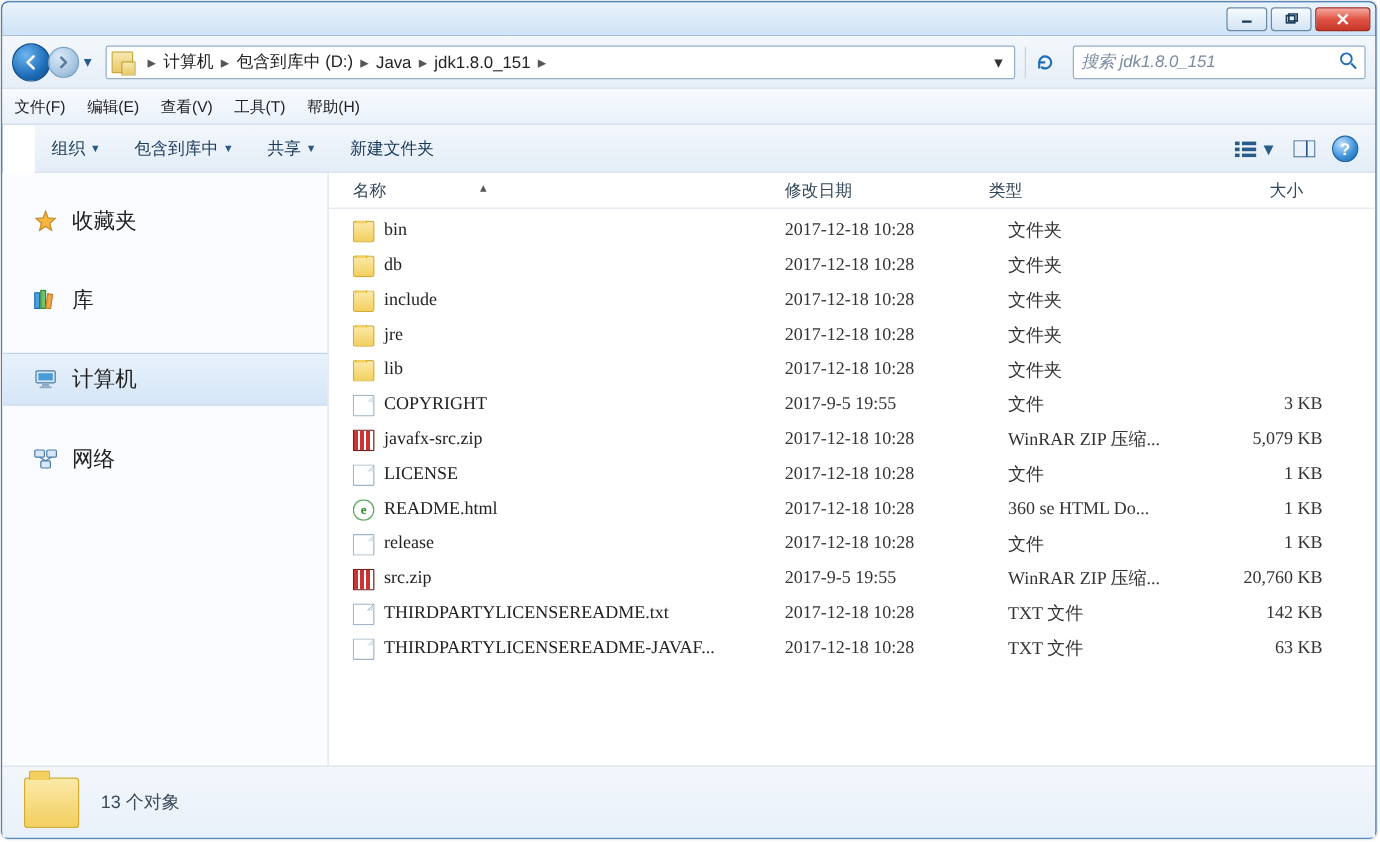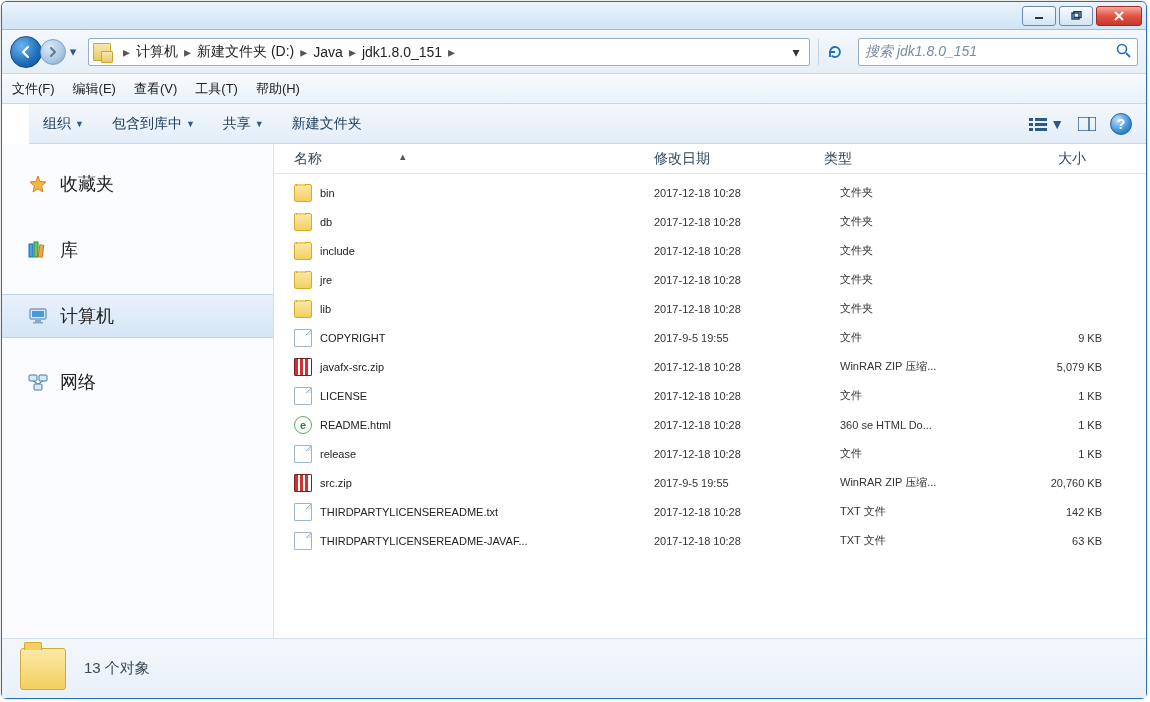--- a/index.html
+++ b/index.html
@@ -80,21 +80,21 @@
     display:flex;align-items:center;
     padding:0 4px;font-size:14px;color:#222;
   }
   .addr-icon{width:18px;height:18px;background:linear-gradient(#f7e8b0,#e8c96a);border:1px solid #c9a83a;border-radius:1px;margin-right:6px;position:relative;}
   .addr-icon::after{content:"";position:absolute;right:-3px;bottom:-3px;width:10px;height:10px;background:linear-gradient(#f7e8b0,#e8c96a);border:1px solid #c9a83a;border-radius:1px;}
   .crumb-sep{margin:0 6px;color:#555;}
   .addr-end{margin-left:auto;display:flex;align-items:center;gap:2px;}
   .addr-drop{width:18px;color:#333;text-align:center;}
   .refresh-btn{width:32px;height:26px;border-left:1px solid #c2d3e4;display:flex;align-items:center;justify-content:center;color:#1e6db8;}
   .search-box{
-    width:280px;height:28px;background:#fff;border:1px solid #96aec6;border-radius:2px;
+    width:244px;height:28px;background:#fff;border:1px solid #96aec6;border-radius:2px;
     display:flex;align-items:center;padding:0 6px;font-size:14px;color:#7a8aa0;font-style:italic;
   }
   .search-box .mag{margin-left:auto;color:#1e6db8;font-style:normal;}
 
   
   .menubar{
     height:30px;background:linear-gradient(#f7fafe,#eaf2fa);border-bottom:1px solid #c7d6e8;
     display:flex;align-items:center;padding:0 10px;gap:18px;font-size:13px;color:#222;
   }
   .menubar span{cursor:default;}
@@ -123,21 +123,21 @@
     height:30px;display:flex;align-items:center;border-bottom:1px solid #e0e6ee;
     font-size:14px;color:#33475a;padding-left:20px;
   }
   .col{display:flex;align-items:flex-start;}
   .col.name{width:360px;}
   .col.date{width:170px;}
   .col.type{width:170px;}
   .col.size{width:110px;justify-content:flex-end;padding-right:18px;}
   .sort-arrow{margin-left:78px;color:#555;font-size:11px;}
   .rows{flex:1;overflow:auto;padding:4px 0;}
-  .row{height:29px;display:flex;align-items:center;padding-left:20px;font-size:11px;color:#222;}
+  .row{height:29px;display:flex;align-items:center;padding-left:20px;font-size:15px;color:#222;font-family:Liberation Serif, serif;}
   .row .name{width:360px;display:flex;align-items:center;gap:8px;white-space:nowrap;overflow:hidden;text-overflow:ellipsis;}
   .row .date{width:170px;color:#333;}
   .row .type{width:170px;color:#333;white-space:nowrap;overflow:hidden;text-overflow:ellipsis;margin-left:16px;}
   .row .size{width:110px;text-align:right;padding-right:18px;color:#333;}
   .fico{width:18px;height:18px;flex:0 0 18px;}
   .fico.folder{background:linear-gradient(#fbe9a8,#f3cf5f);border:1px solid #d3ad2f;border-radius:2px;position:relative;}
   .fico.folder::before{content:"";position:absolute;top:-4px;left:1px;width:8px;height:4px;background:#f3cf5f;border:1px solid #d3ad2f;border-bottom:none;border-radius:1px 1px 0 0;}
   .fico.file{background:#fff;border:1px solid #9fb4c8;border-radius:1px;position:relative;}
   .fico.file::after{content:"";position:absolute;top:0;right:0;width:5px;height:5px;background:linear-gradient(135deg,transparent 48%,#9fb4c8 50%,#dce6ef 52%);}
   .fico.zip{background:linear-gradient(90deg,#c33 0 3px,#fff 3px 5px,#c33 5px 8px,#fff 8px 10px,#c33 10px 13px,#fff 13px 100%);border:1px solid #7a1d1d;border-radius:1px;}
@@ -189,21 +189,21 @@
           </svg>
       </div>
       <div class="nav-drop">▾</div>
     </div>
 
     <div class="addr-box">
       <span class="addr-icon"></span>
       <span class="crumb-sep">▸</span>
       <span>计算机</span>
       <span class="crumb-sep">▸</span>
-      <span>新建文件夹 (D:)</span>
+      <span>包含到库中 (D:)</span>
       <span class="crumb-sep">▸</span>
       <span>Java</span>
       <span class="crumb-sep">▸</span>
       <span>jdk1.8.0_151</span>
       <span class="crumb-sep">▸</span>
       <span class="addr-end">
         <span class="addr-drop">▾</span>
       </span>
     </div>
     <div class="refresh-btn">
@@ -382,21 +382,21 @@
             <div class="type">文件夹</div>
             <div class="size"></div>
           </div>
           <div class="row">
             <div class="name">
               <span class="fico file"></span>
               <span>COPYRIGHT</span>
             </div>
             <div class="date">2017-9-5 19:55</div>
             <div class="type">文件</div>
-            <div class="size">9 KB</div>
+            <div class="size">3 KB</div>
           </div>
           <div class="row">
             <div class="name">
               <span class="fico zip"></span>
               <span>javafx-src.zip</span>
             </div>
             <div class="date">2017-12-18 10:28</div>
             <div class="type">WinRAR ZIP 压缩...</div>
             <div class="size">5,079 KB</div>
           </div>

